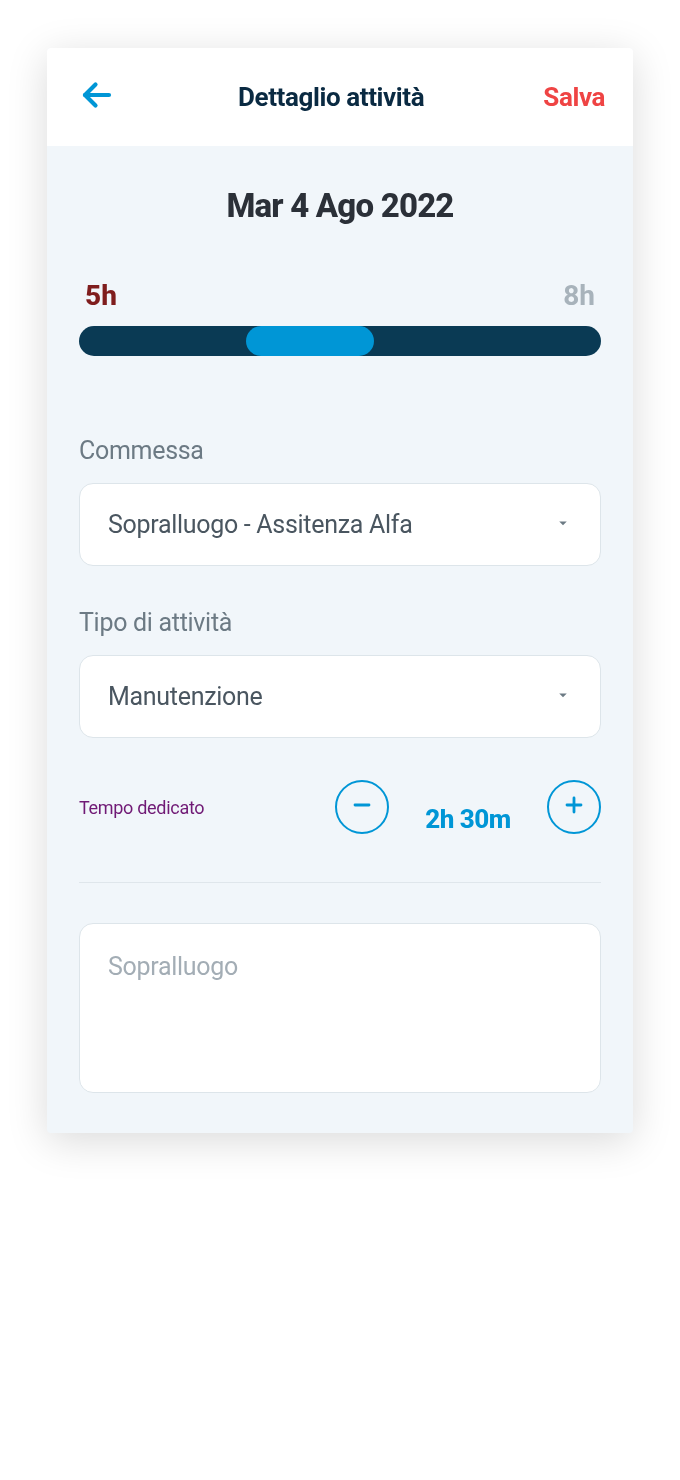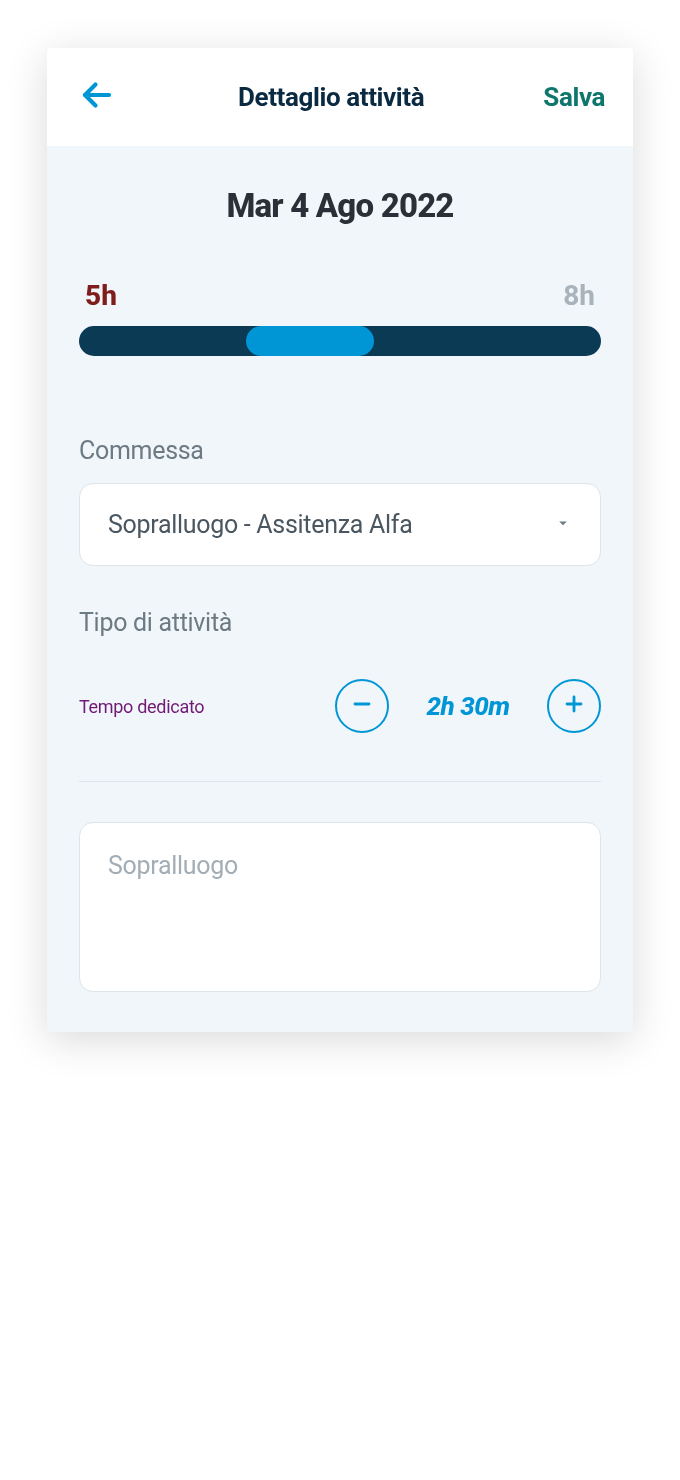--- a/index.html
+++ b/index.html
@@ -47,21 +47,21 @@
     .back-btn svg { width: 36px; height: 36px; }
     .header-title {
       font-size: 26px;
       font-weight: 700;
       color: #0a2a42;
       letter-spacing: -0.4px;
     }
     .save-btn {
       font-size: 26px;
       font-weight: 700;
-      color: #0f766e;
+      color: #ef4444;
       cursor: pointer;
       letter-spacing: -0.4px;
     }
     
     .date-block {
       padding: 40px 32px 40px 32px;
     }
     .date-heading {
       text-align: center;
       font-size: 33px;
@@ -162,23 +162,22 @@
       margin-top: 6px;
     }
     .time-label {
       font-size: 18px;
       color: #701a75;
       letter-spacing: -0.3px;
       flex: 1;
     }
     .time-controls {
       display: flex;
-      align-items: center;
+      align-items: flex-end;
       gap: 24px;
-      font-style: italic;
     }
     .step-btn {
       width: 54px;
       height: 54px;
       border: 2.5px solid #0096d6;
       border-radius: 50%;
       display: flex;
       align-items: center;
       justify-content: center;
       cursor: pointer;
@@ -251,20 +250,28 @@
         <span class="caret-icon">
           <svg viewBox="0 0 24 24" fill="#6c7a84">
               <path d="M7 10l5 5 5-5z"></path>
             </svg>
         </span>
       </div>
     </div>
 
     <div class="field-group">
       <div class="field-label">Tipo di attività</div>
+      <div class="select-box">
+        <span class="select-value">Manutenzione</span>
+        <span class="caret-icon">
+          <svg viewBox="0 0 24 24" fill="#6c7a84">
+              <path d="M7 10l5 5 5-5z"></path>
+            </svg>
+        </span>
+      </div>
     </div>
 
     <div class="time-row">
       <span class="time-label">Tempo dedicato</span>
       <div class="time-controls">
         <div class="step-btn">
           <span>
             <svg viewBox="0 0 24 24" fill="none" stroke="#0096d6" stroke-width="2.8" stroke-linecap="round">
               <line x1="5" y1="12" x2="19" y2="12"></line>
             </svg>

